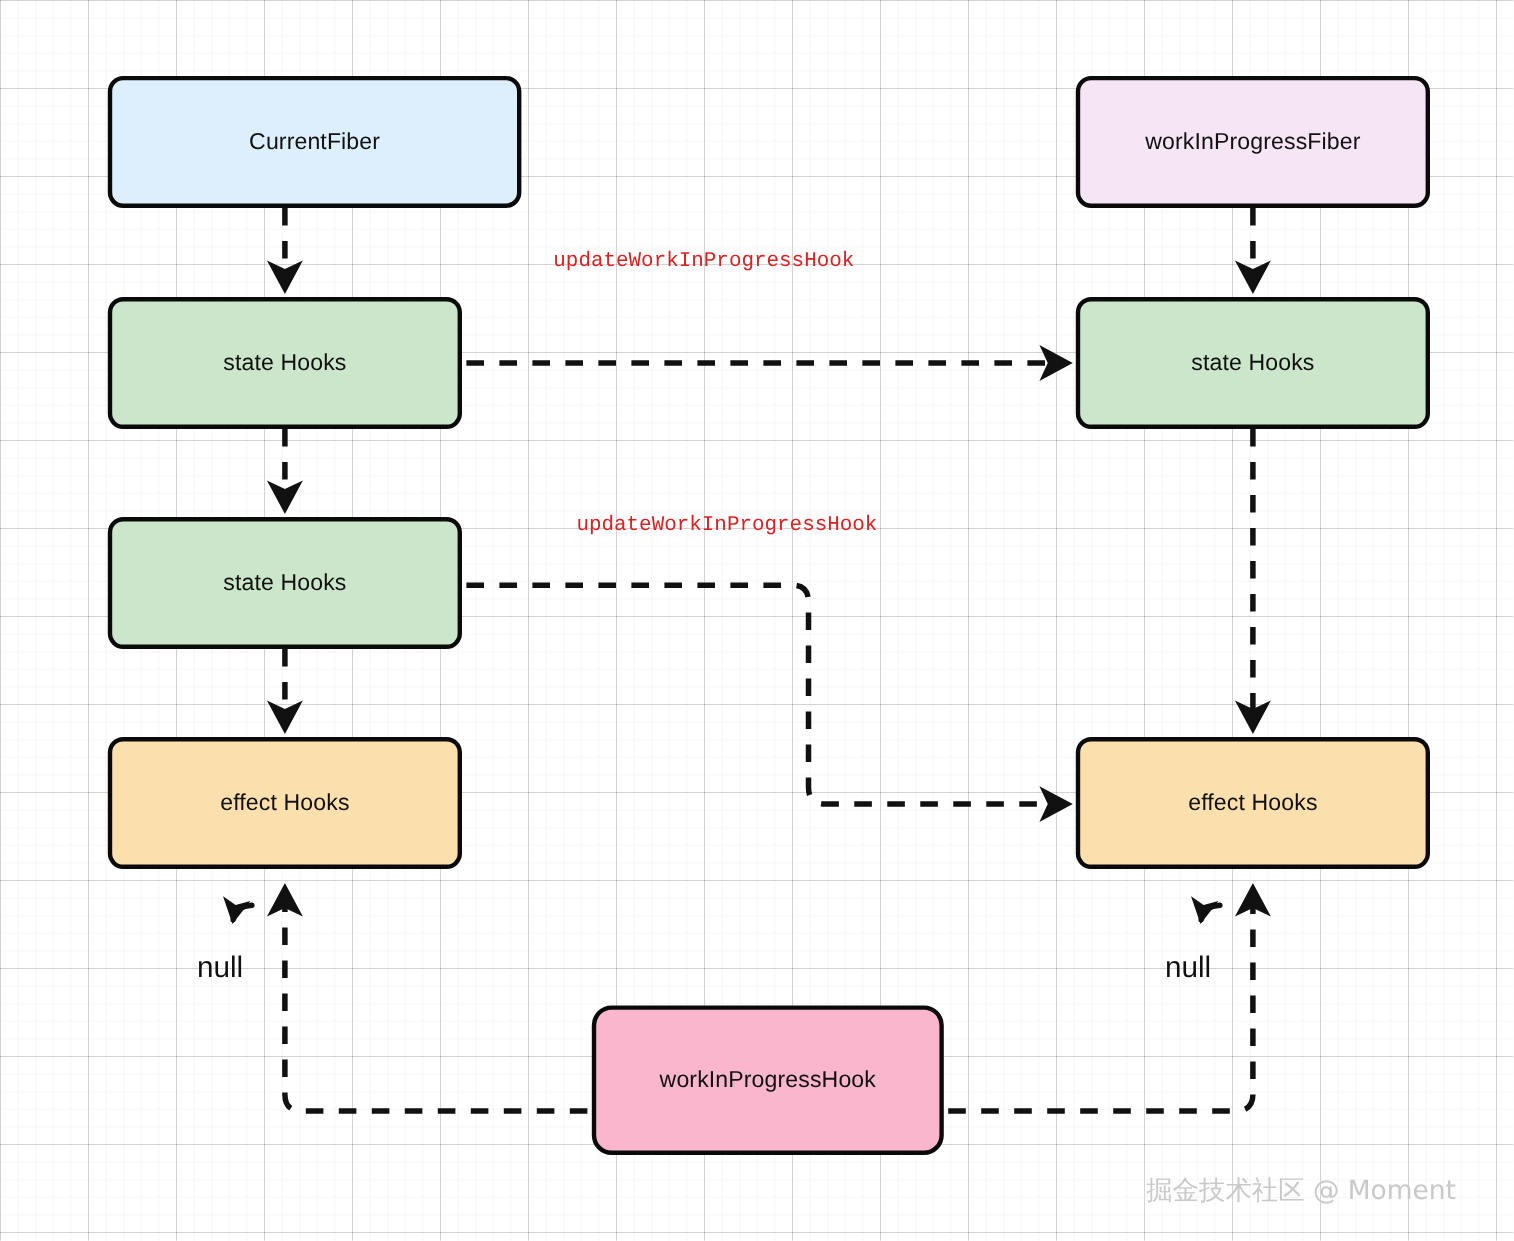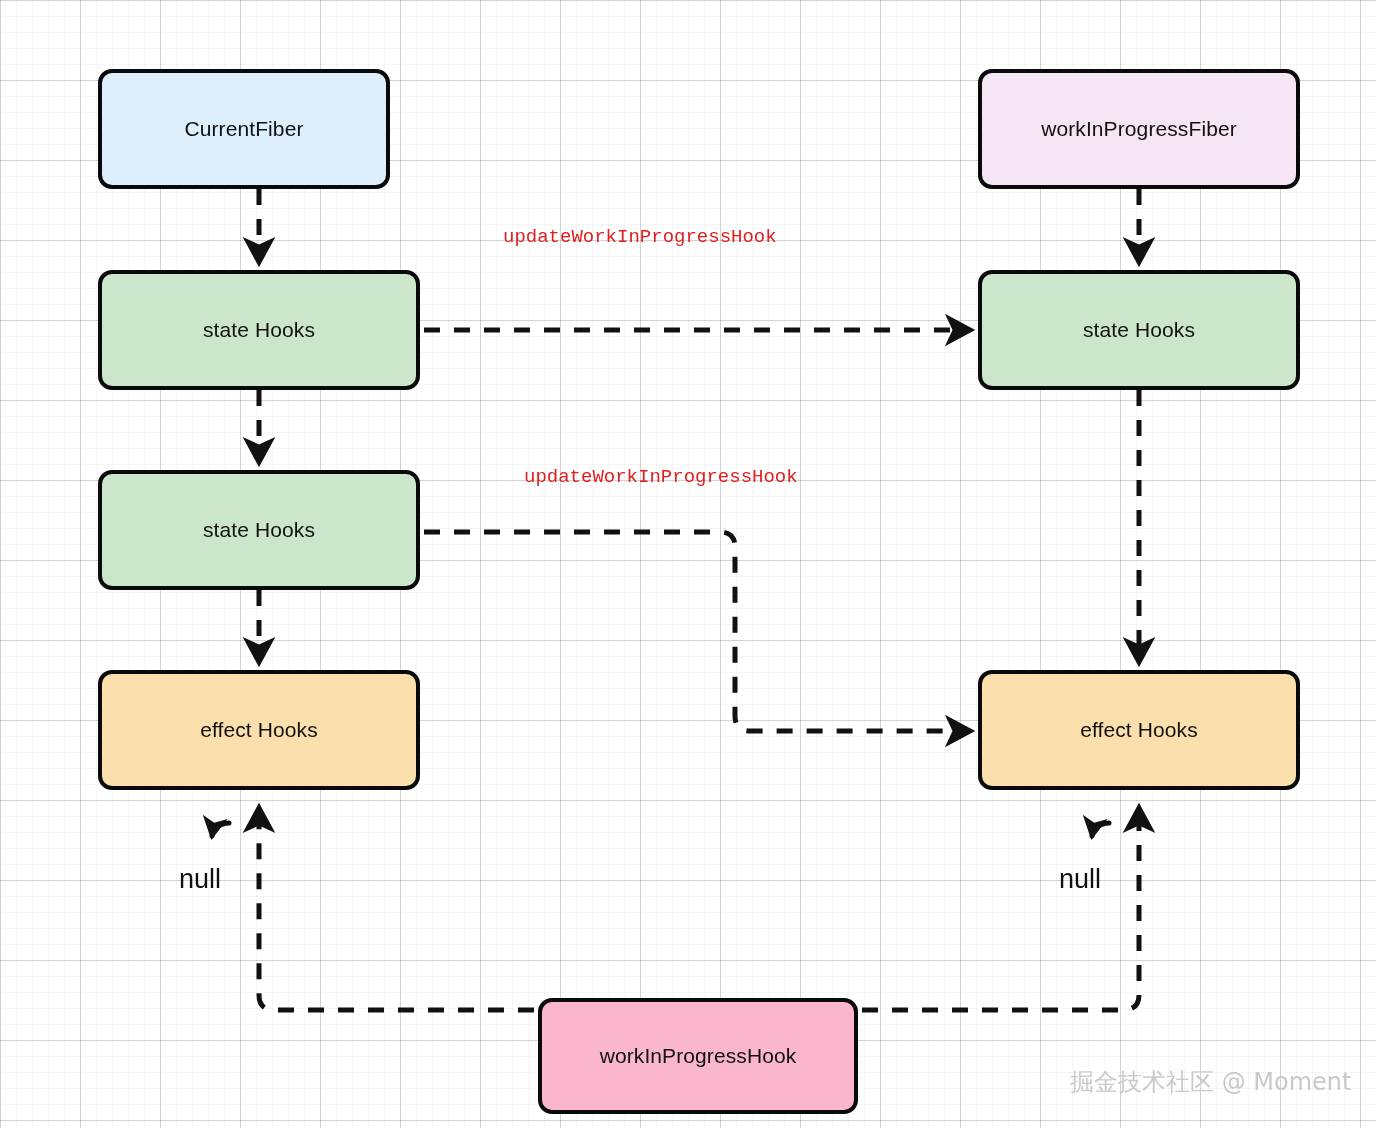--- a/index.html
+++ b/index.html
@@ -65,21 +65,20 @@
     white-space: nowrap;
     z-index: 4;
   }
   .watermark {
     position: absolute;
     color: #c9c9c9;
     font-size: 24px;
     white-space: nowrap;
     z-index: 5;
     font-family: "DejaVu Sans", "Liberation Sans", sans-serif;
-    padding-left: 28px;
   }
 </style>
 </head>
 <body>
 
 <div id="canvas">
 
   <svg id="edges" viewBox="0 0 1376 1128" width="1376" height="1128" xmlns="http://www.w3.org/2000/svg">
     <defs>
       <marker id="arrowBig" viewBox="0 0 12 12" refX="9.2" refY="6" markerWidth="7" markerHeight="7" orient="auto-start-reverse">
@@ -107,21 +106,21 @@
 
       <path d="M 862 1010 L 1123 1010 Q 1139 1010 1139 995 L 1139 808" marker-end="url(#arrowBig)"></path>
     </g>
 
     <g stroke="#111111" stroke-width="5" fill="none" stroke-linecap="round">
       <path d="M 229 823 Q 214 824 212 836" marker-end="url(#arrowSmall)"></path>
       <path d="M 1109 823 Q 1094 824 1092 836" marker-end="url(#arrowSmall)"></path>
     </g>
   </svg>
 
-  <div class="node" style="left:98px; top:69px; width:292px; height:120px; background:#ddeefc;">
+  <div class="node" style="left:98px; top:69px; width:376px; height:120px; background:#ddeefc;">
     <span>CurrentFiber</span>
   </div>
 
   <div class="node" style="left:978px; top:69px; width:322px; height:120px; background:#f6e6f5;">
     <span>workInProgressFiber</span>
   </div>
 
   <div class="node" style="left:98px; top:270px; width:322px; height:120px; background:#cce6cb;">
     <span>state Hooks</span>
   </div>
@@ -135,21 +134,21 @@
   </div>
 
   <div class="node" style="left:98px; top:670px; width:322px; height:120px; background:#fbe0ad;">
     <span>effect Hooks</span>
   </div>
 
   <div class="node" style="left:978px; top:670px; width:322px; height:120px; background:#fbe0ad;">
     <span>effect Hooks</span>
   </div>
 
-  <div class="node" style="left:538px; top:998px; width:320px; height:116px; background:#f9b6cc;">
+  <div class="node" style="left:538px; top:914px; width:320px; height:136px; background:#f9b6cc;border-radius:18px;">
     <span>workInProgressHook</span>
   </div>
 
   <div class="edge-label" style="left:503px; top:226px;">updateWorkInProgressHook</div>
 
   <div class="edge-label" style="left:524px; top:466px;">updateWorkInProgressHook</div>
 
   <div class="null-label" style="left:179px; top:864px;">null</div>
 
   <div class="null-label" style="left:1059px; top:864px;">null</div>

